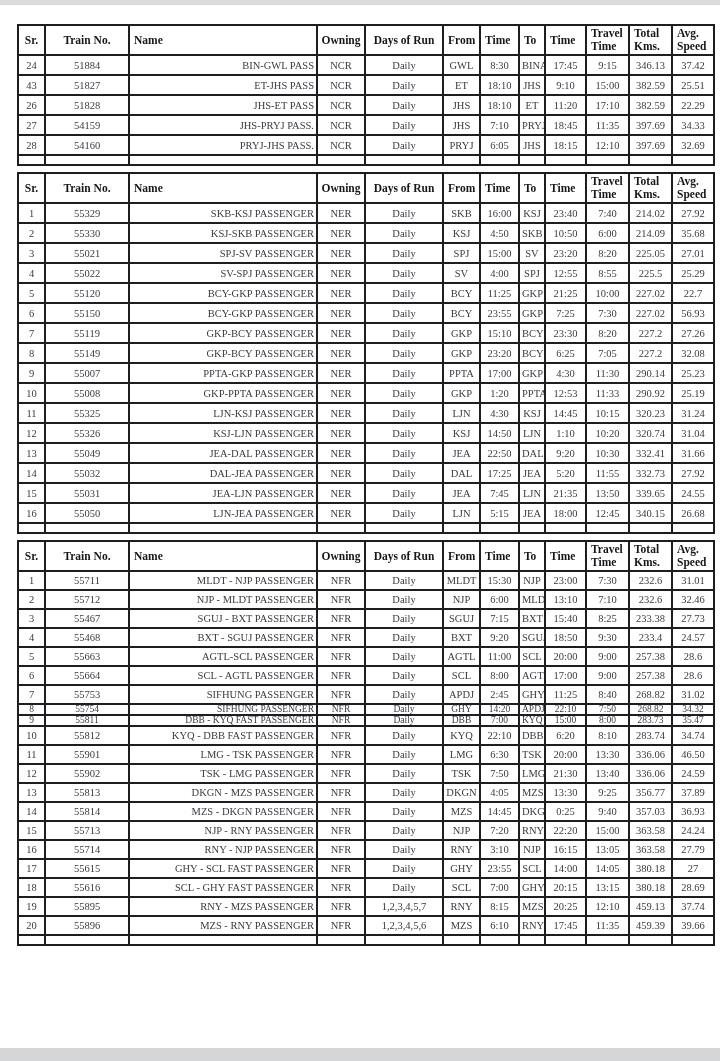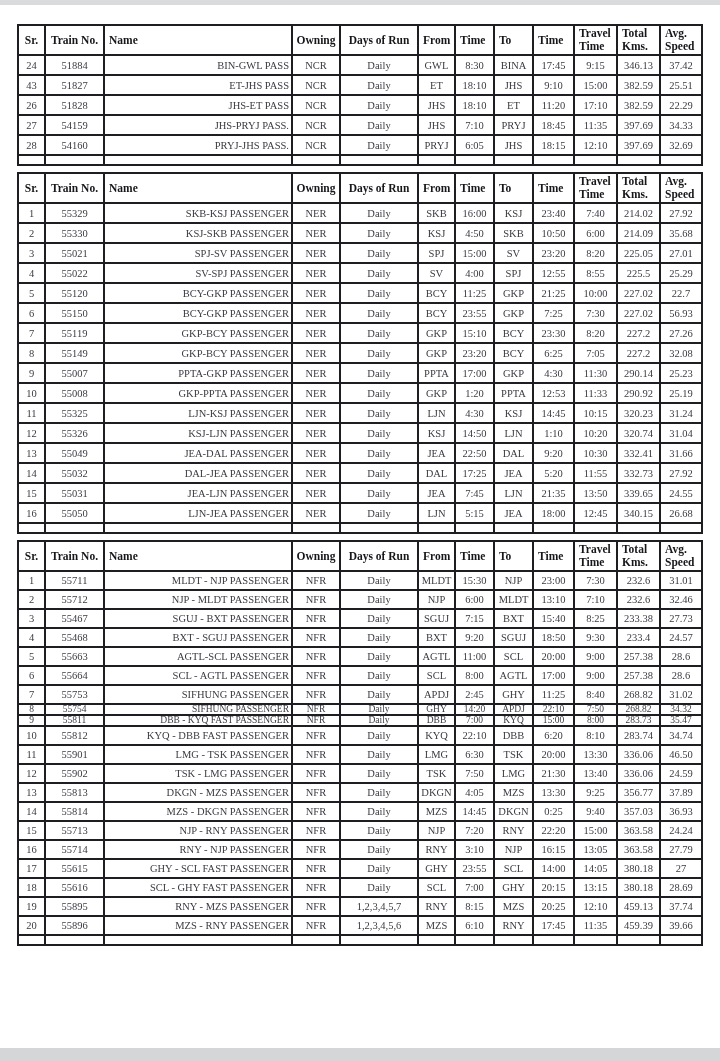--- a/index.html
+++ b/index.html
@@ -43,22 +43,22 @@
     text-align:center;
     height:20px;
     padding:0 2px;
     vertical-align:middle;
   }
   td.c2{text-align:right;padding-left:4px;}
   table.t3 td{height:19px;}
   tr.compact td{height:9px;font-size:9.5px;line-height:9px;}
   tr.empty-row td{height:10px;}
   
-  .c0{width:27px}.c1{width:59px}.c2{width:188px}.c3{width:48px}
-  .c4{width:78px}.c5{width:37px}.c6{width:39px}.c7{width:39px}
+  .c0{width:27px}.c1{width:84px}.c2{width:188px}.c3{width:48px}
+  .c4{width:78px}.c5{width:37px}.c6{width:39px}.c7{width:26px}
   .c8{width:41px}.c9{width:43px}.c10{width:43px}.c11{width:42px}
 </style>
 </head>
 <body>
 
 <div class="page">
   <div class="edge-top"></div>
   <div class="content">
     <table class="train-table t1">
         <thead>

